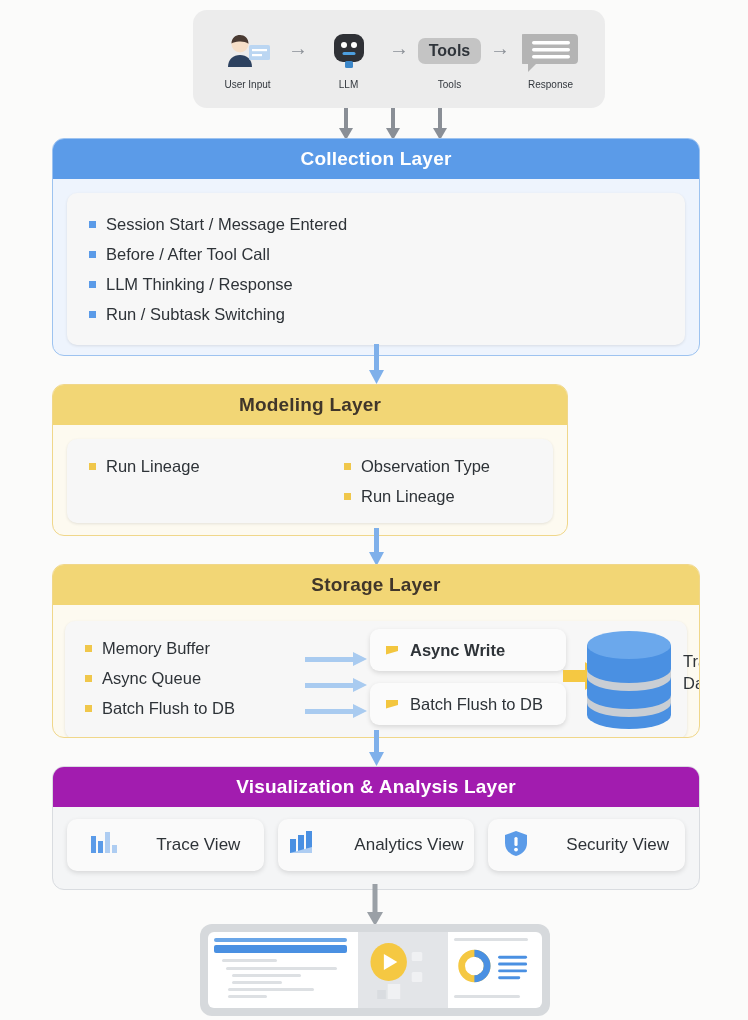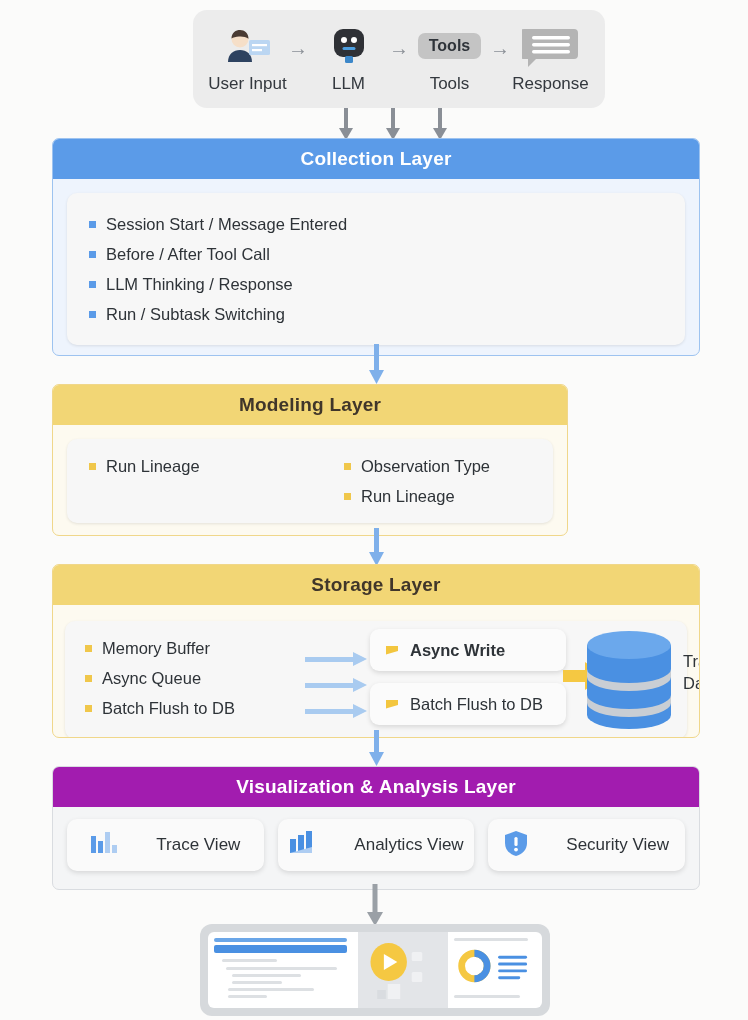--- a/index.html
+++ b/index.html
@@ -14,33 +14,33 @@
   
   .pipeline {
     position: absolute; left: 193px; top: 10px;
     width: 412px; height: 98px;
     background: #ECECEC; border-radius: 14px;
     display: flex; align-items: center; justify-content: space-around;
     padding: 0 14px;
   }
   .pnode { display: flex; flex-direction: column; align-items: center; gap: 6px; width: 86px; }
   .pnode .glyph { height: 44px; display: flex; align-items: center; justify-content: center; }
-  .pnode .plabel { font-size: 17px; color: #33383E; white-space: nowrap; }
+  .pnode .plabel { font-size: 10px; color: #33383E; white-space: nowrap; }
   .parrow { color: #8A8F96; font-size: 20px; line-height: 1; margin-bottom: 22px; font-weight: bold; }
 
   .tools-chip {
     background: #C4C4C4; border-radius: 7px; padding: 4px 11px;
     font-size: 16px; font-weight: bold; color: #2F343A;
   }
 
   
   .triple-arrows { position: absolute; left: 330px; top: 108px; width: 130px; height: 34px; }
 
   
-  .layer { position: absolute; border-radius: 7px; overflow: hidden; }
+  .layer { position: absolute; border-radius: 12px; overflow: hidden; }
   .layer .lhead {
     height: 40px; display: flex; align-items: center; justify-content: center;
     font-size: 19px; font-weight: bold; letter-spacing: .2px;
   }
   .layer .lbody { padding: 14px; }
   .inner-card {
     background: #F7F7F7; border-radius: 10px;
     box-shadow: 0 1px 3px rgba(0,0,0,.10);
   }
 

